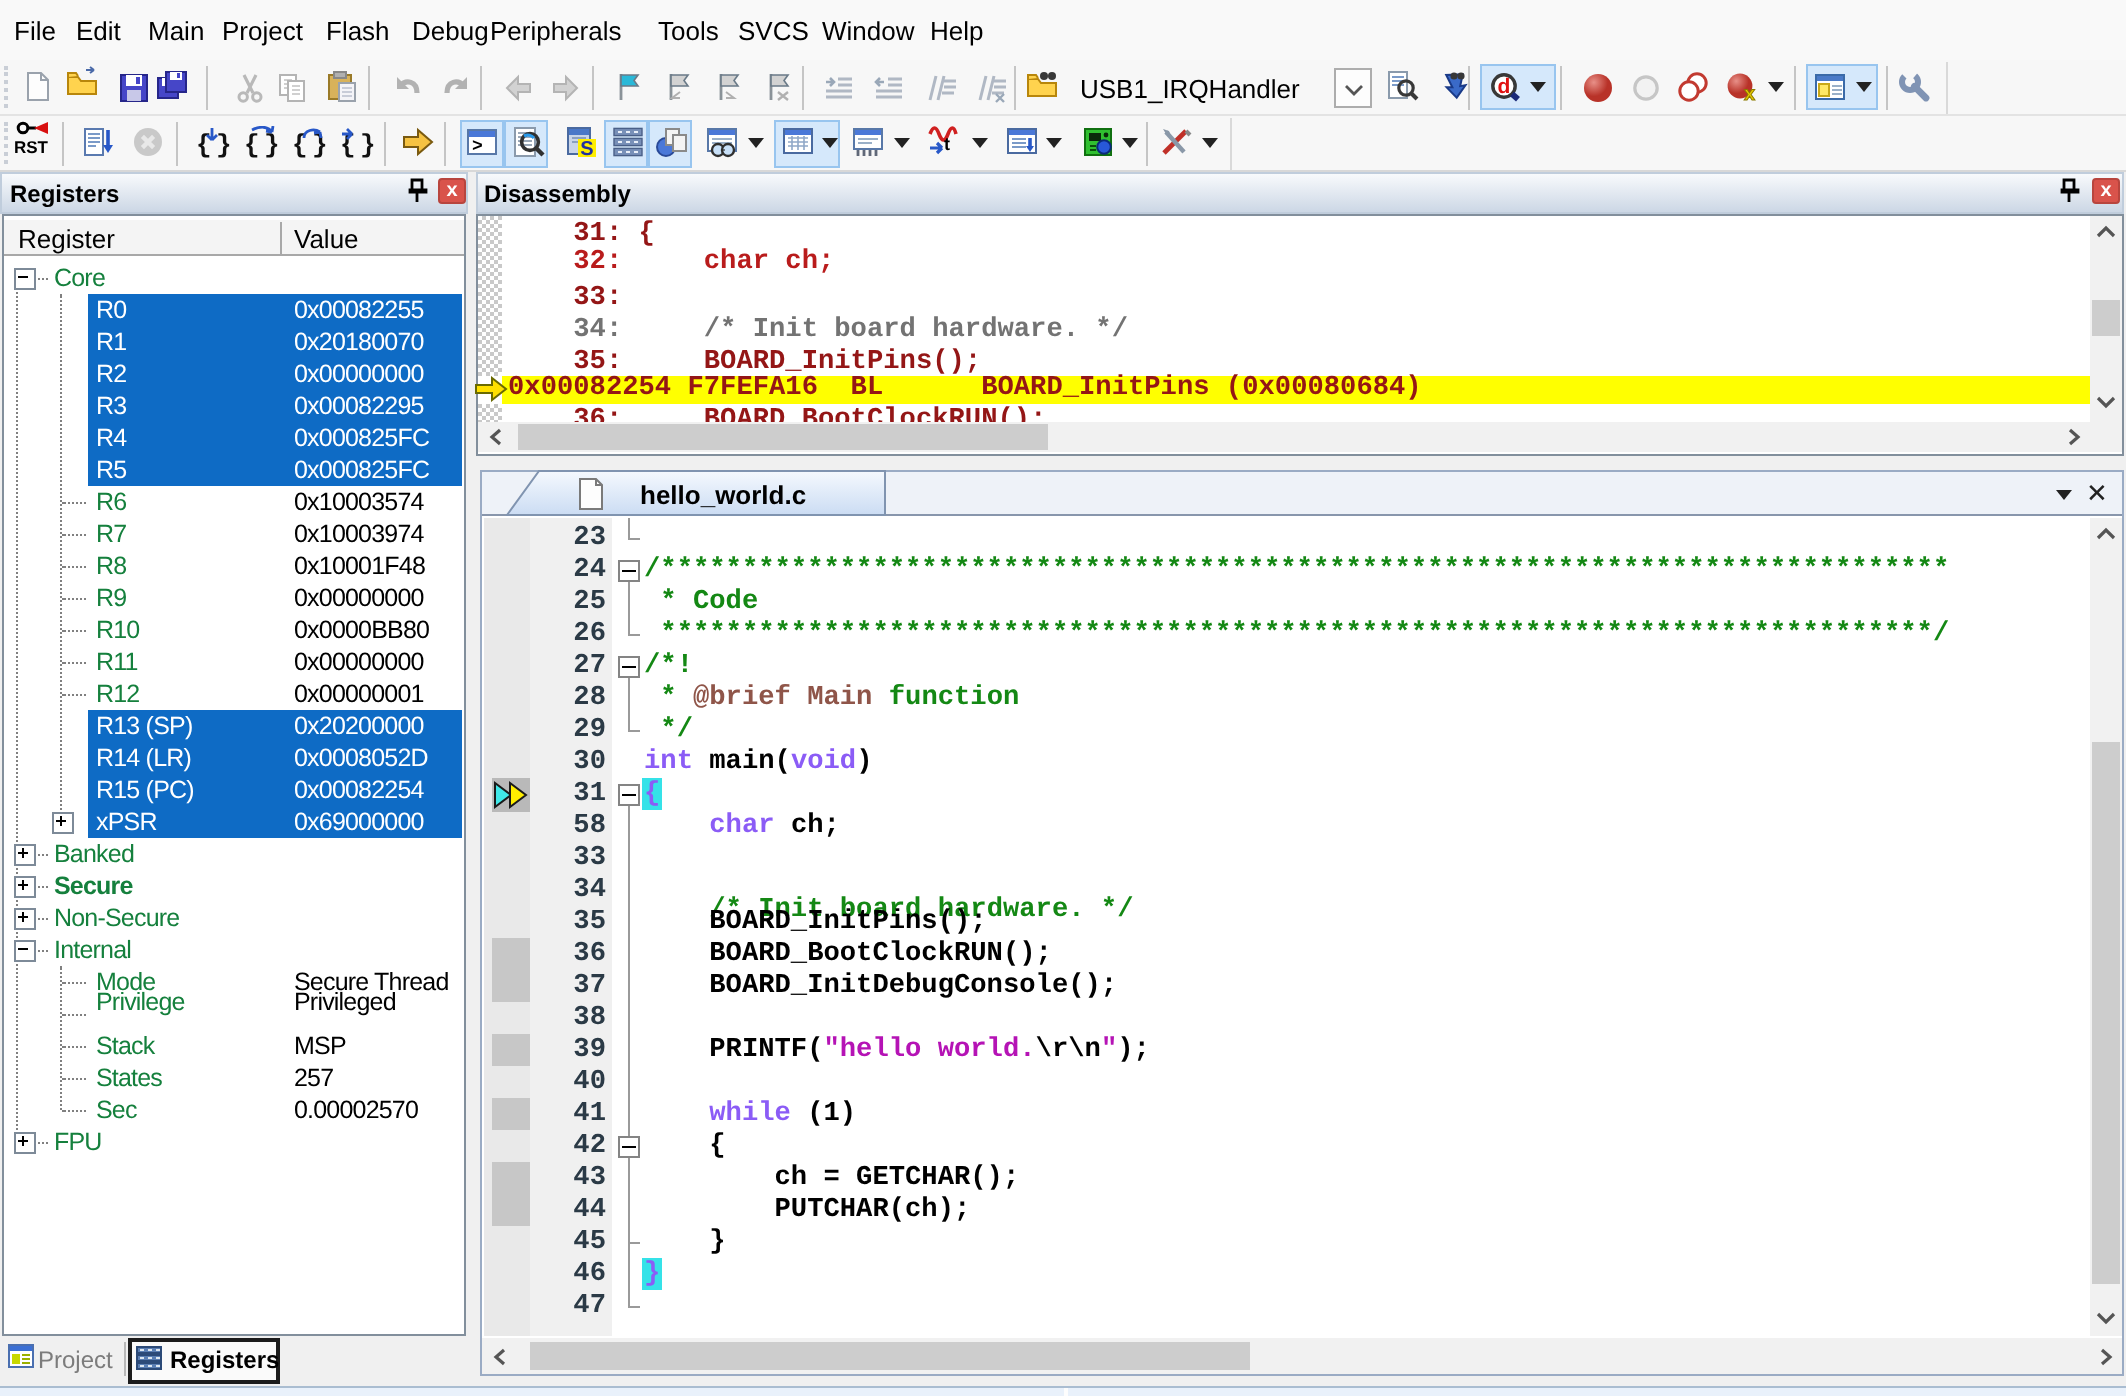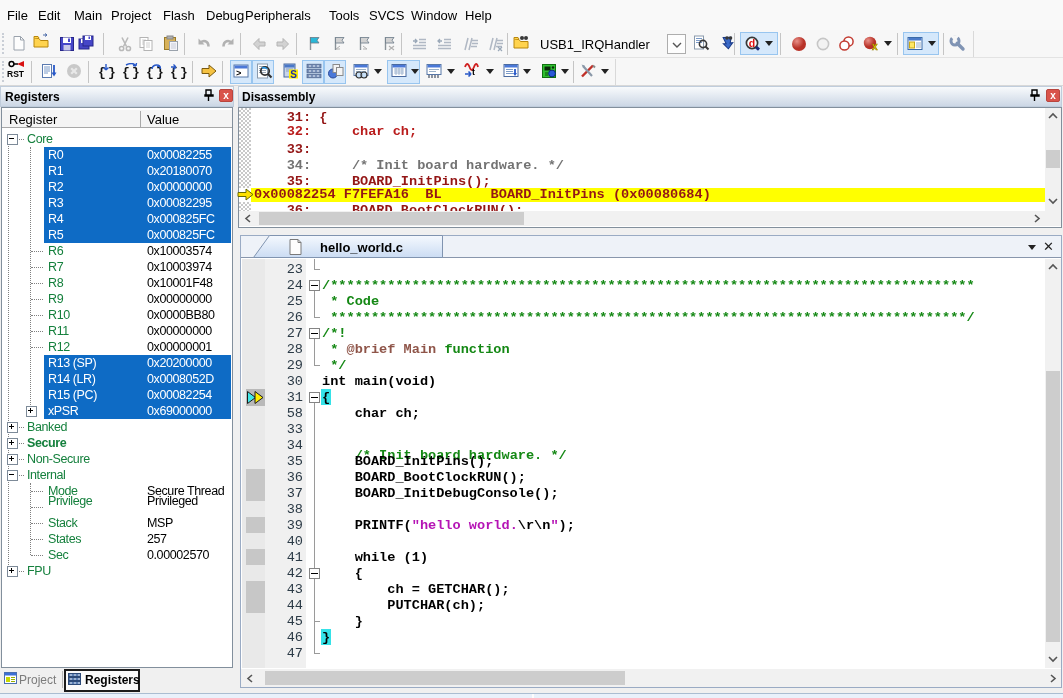--- a/index.html
+++ b/index.html
@@ -19,22 +19,22 @@
 .eb{position:absolute;width:9px;height:9px;background:#fff;border:1px solid #7d8a98;top:3px}
 .eb i{position:absolute;left:1px;top:3px;width:5px;height:1px;background:#000}
 .eb b{position:absolute;left:3px;top:1px;width:1px;height:5px;background:#000}
 .dotv{position:absolute;width:1px;border-left:1px dotted #808080}
 .doth{position:absolute;height:1px;border-top:1px dotted #808080}
 
 .sbtrack{position:absolute;background:#f1f1f1}
 .sbthumb{position:absolute;background:#cdcdcd}
 
 .cl{position:absolute;left:322px}
-.ln{position:absolute;left:253px;width:50px;text-align:right;color:#2b3a46;font-weight:normal}
-.kw{color:#000000}.cm{color:#148814}.dx{color:#8f5549}.st{color:#b513b5}
+.ln{position:absolute;left:253px;width:50px;text-align:right;color:#2b3a46;font-weight:bold}
+.kw{color:#8b5cf6}.cm{color:#148814}.dx{color:#8f5549}.st{color:#b513b5}
 .mrg{position:absolute;left:246px;width:19px;height:16px;background:#c7c7c7}
 .fold{position:absolute;left:309px;width:11px;height:11px;background:#fff;border:1px solid #848484;box-sizing:border-box}
 .fold i{position:absolute;left:1px;top:4px;width:7px;height:1px;background:#000}
 .fline{position:absolute;left:314px;width:1px;background:#9a9a9a}
 .ftick{position:absolute;left:314px;width:6px;height:1px;background:#9a9a9a}
 </style></head>
 <body>
 
 <div class="ab" style="left:0;top:0;width:1063px;height:30px;background:#f9f9f9"></div>
 <div class="ab" style="top:8px;font-size:13px;color:#000">

